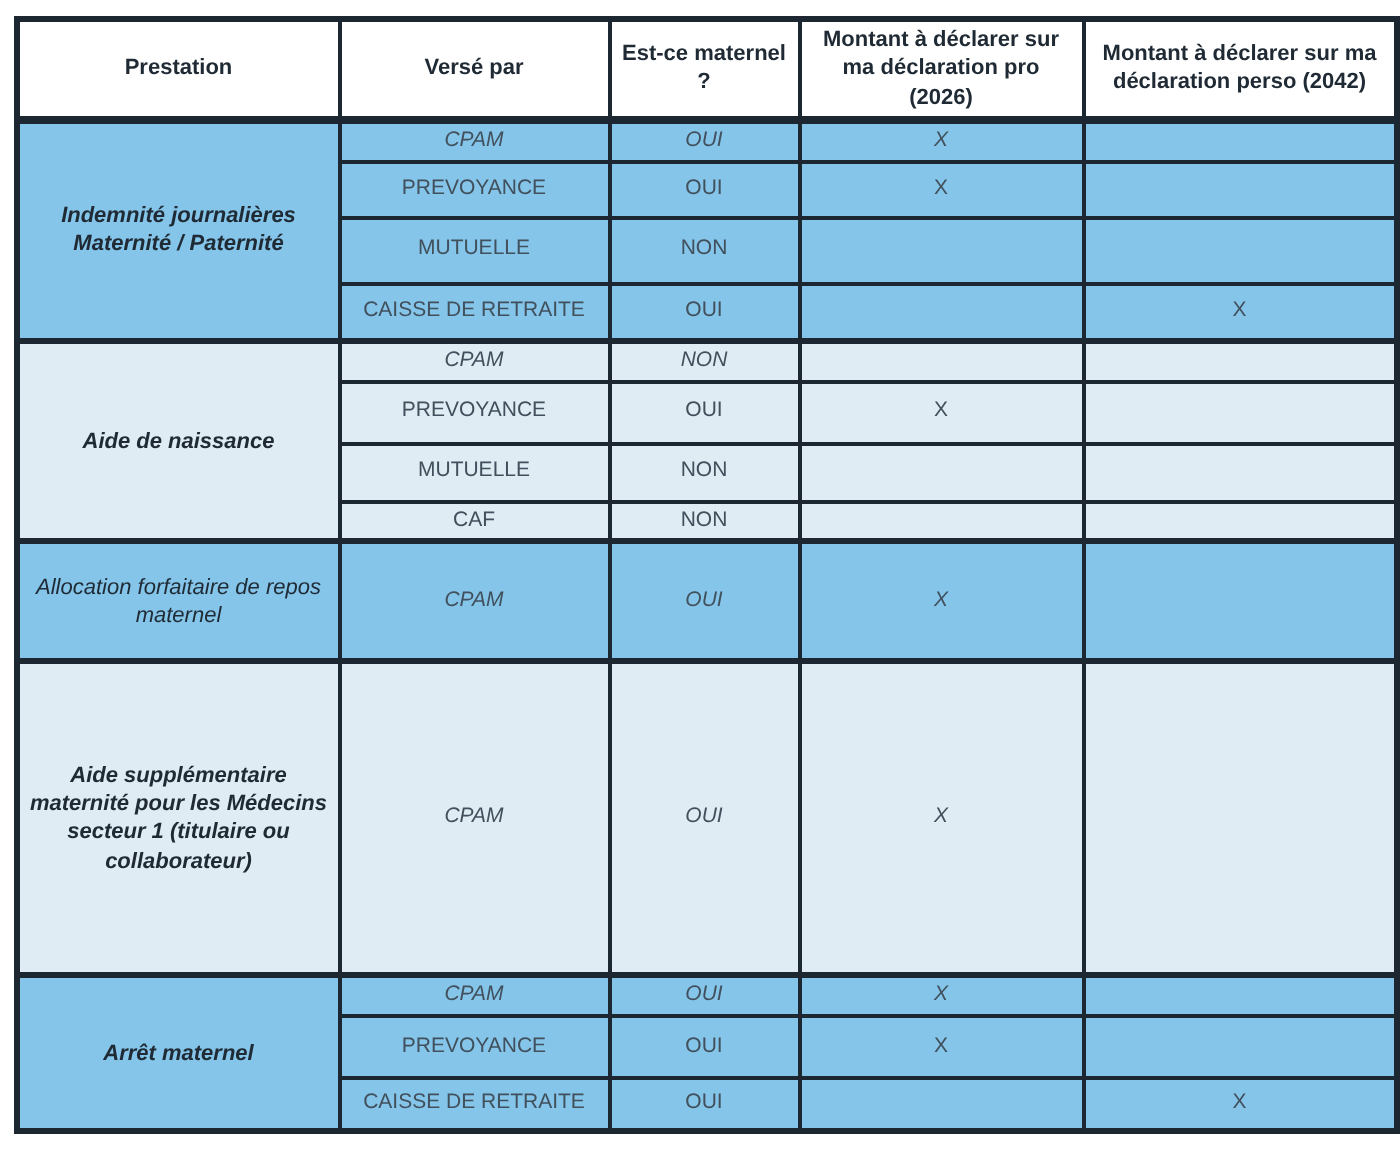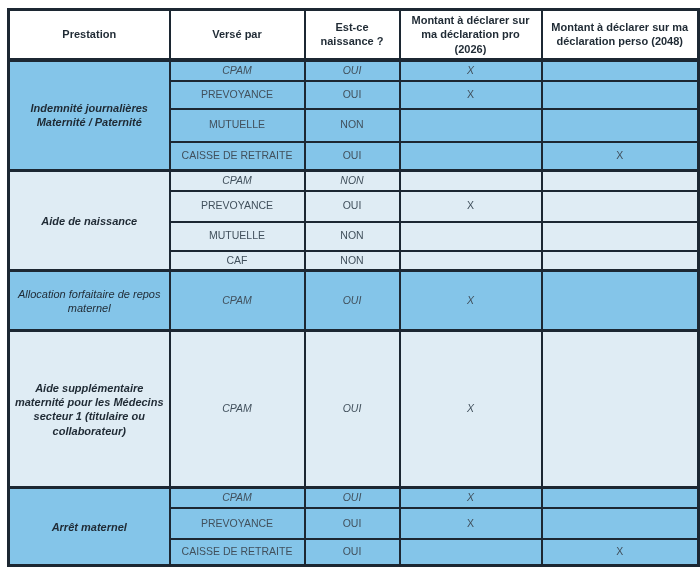--- a/index.html
+++ b/index.html
@@ -65,23 +65,23 @@
     <col style="width:161px">
     <col style="width:135px">
     <col style="width:95px">
     <col style="width:142px">
     <col style="width:157px">
   </colgroup>
   <thead>
     <tr>
       <th>Prestation</th>
       <th>Versé par</th>
-      <th>Est-ce naissance ?</th>
+      <th>Est-ce maternel ?</th>
       <th>Montant à déclarer sur ma déclaration pro (2026)</th>
-      <th>Montant à déclarer sur ma déclaration perso (2048)</th>
+      <th>Montant à déclarer sur ma déclaration perso (2042)</th>
     </tr>
   </thead>
   <tbody>
       <tr class="blue group-first" style="height: 20px;">
         <td rowspan="4" class="prestation bold">Indemnité journalières Maternité / Paternité</td>
         <td>CPAM</td>
         <td>OUI</td>
         <td>X</td>
         <td></td>
       </tr>

